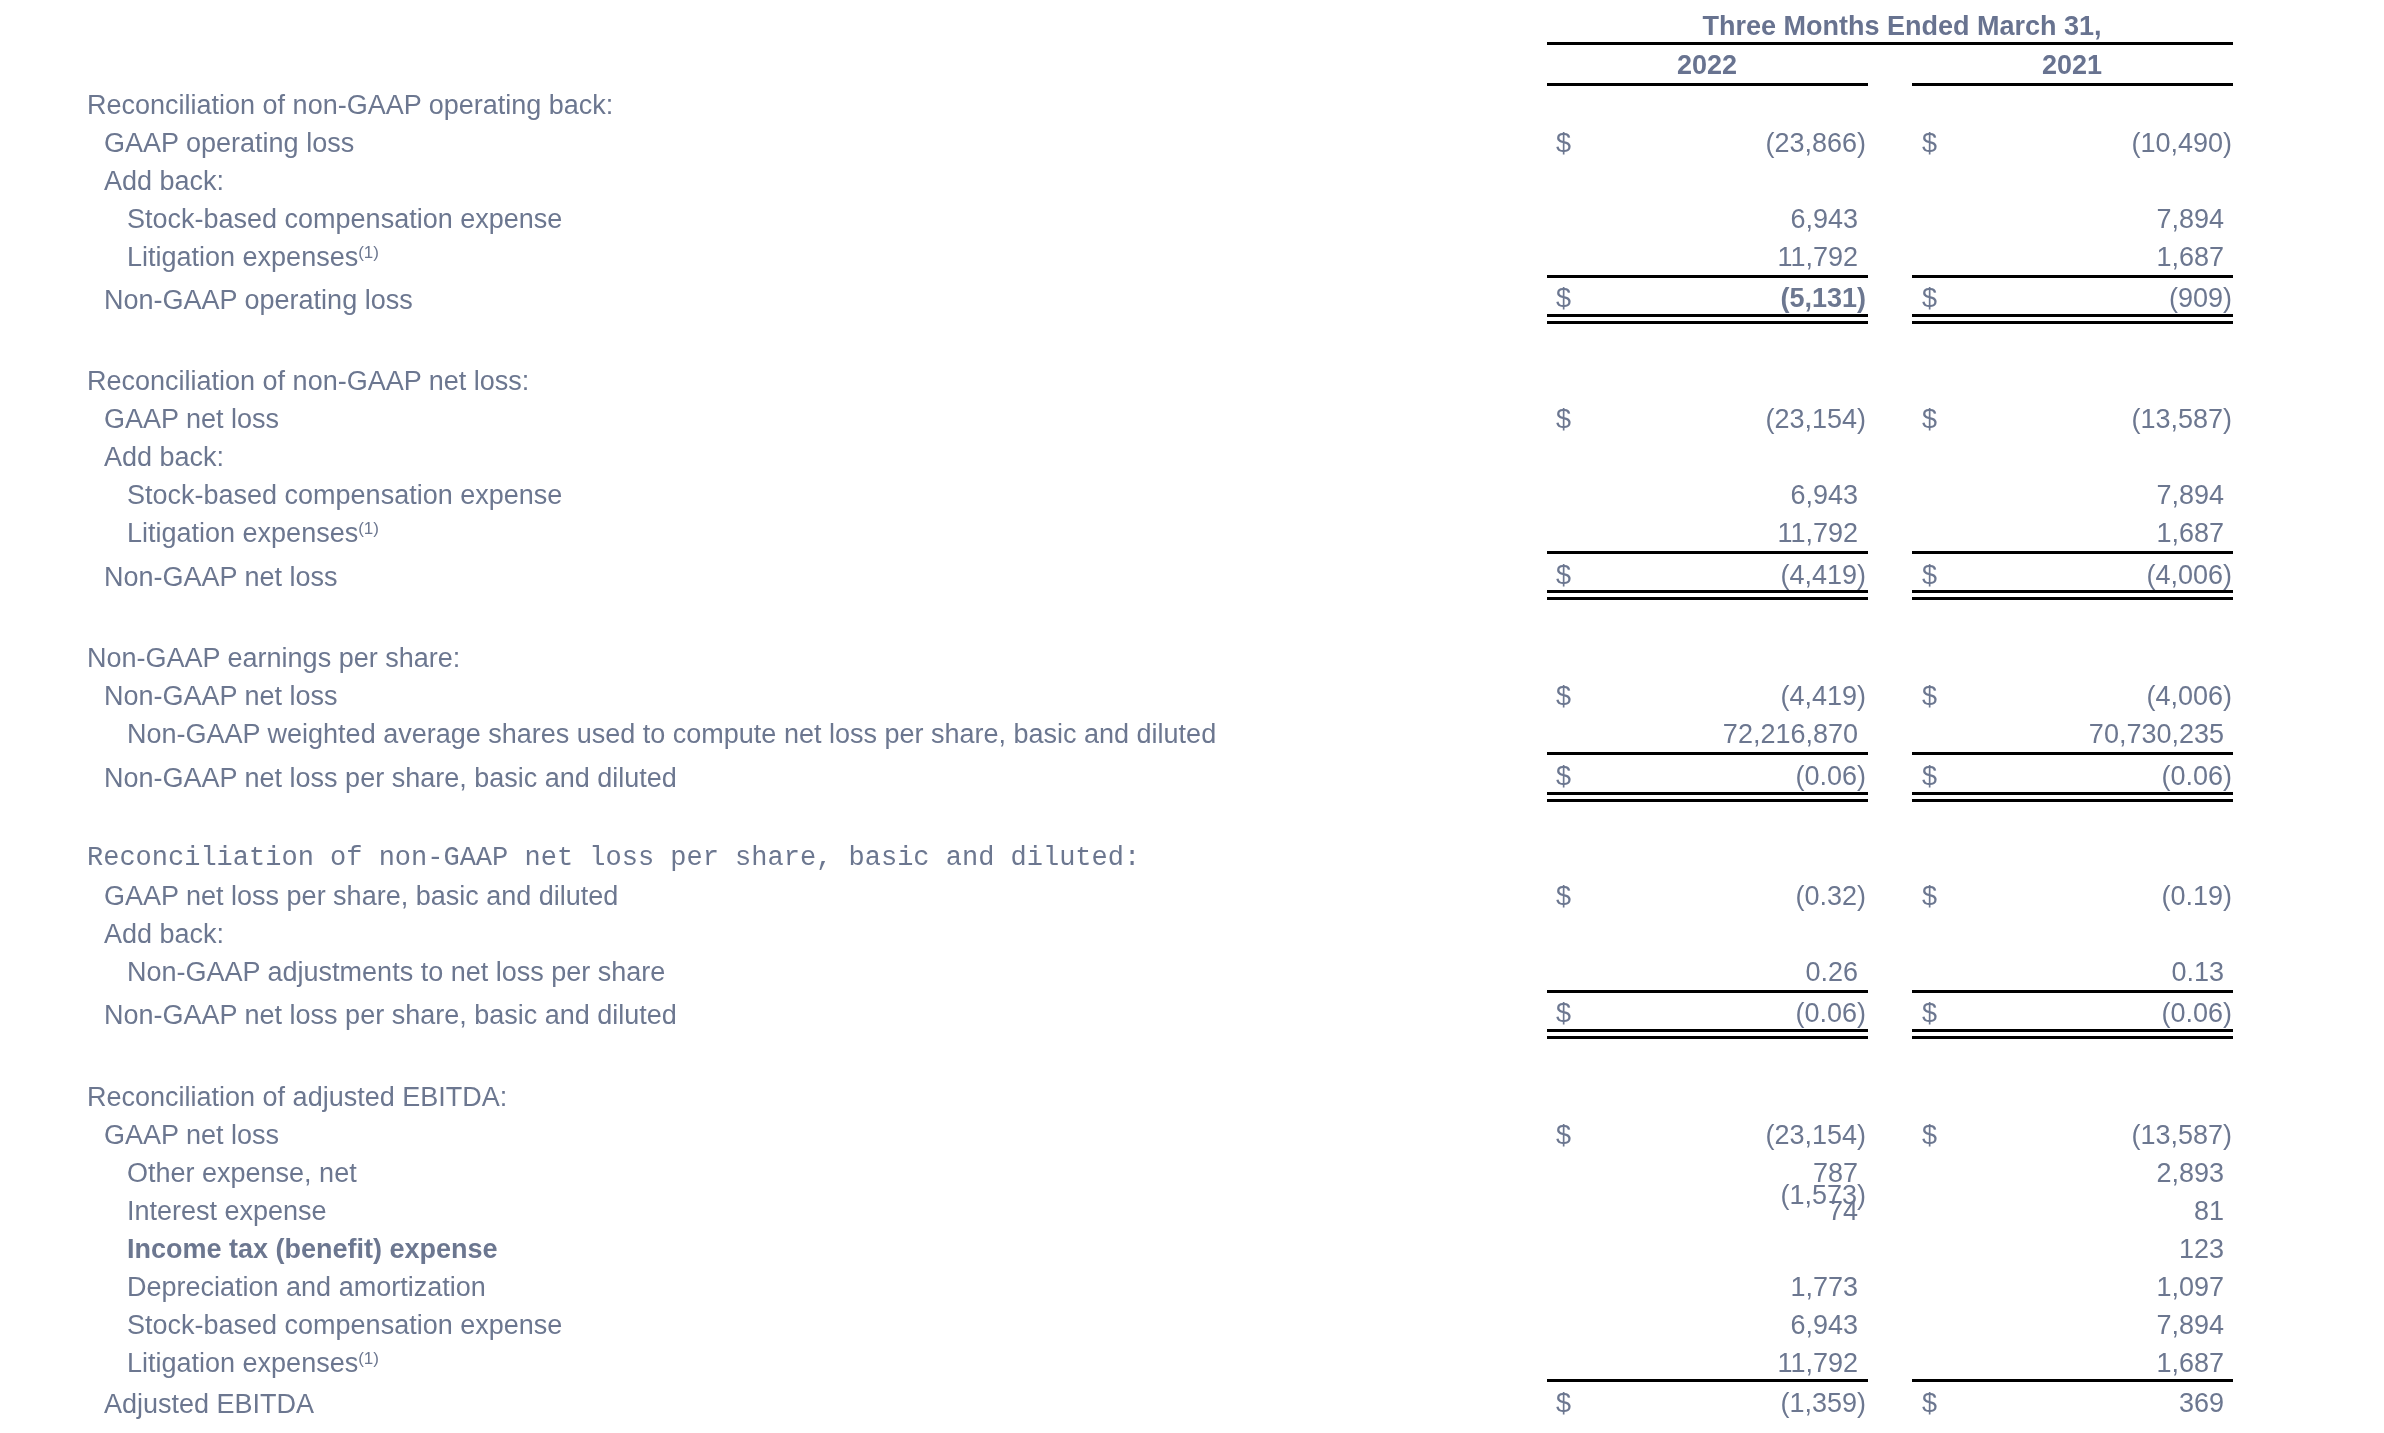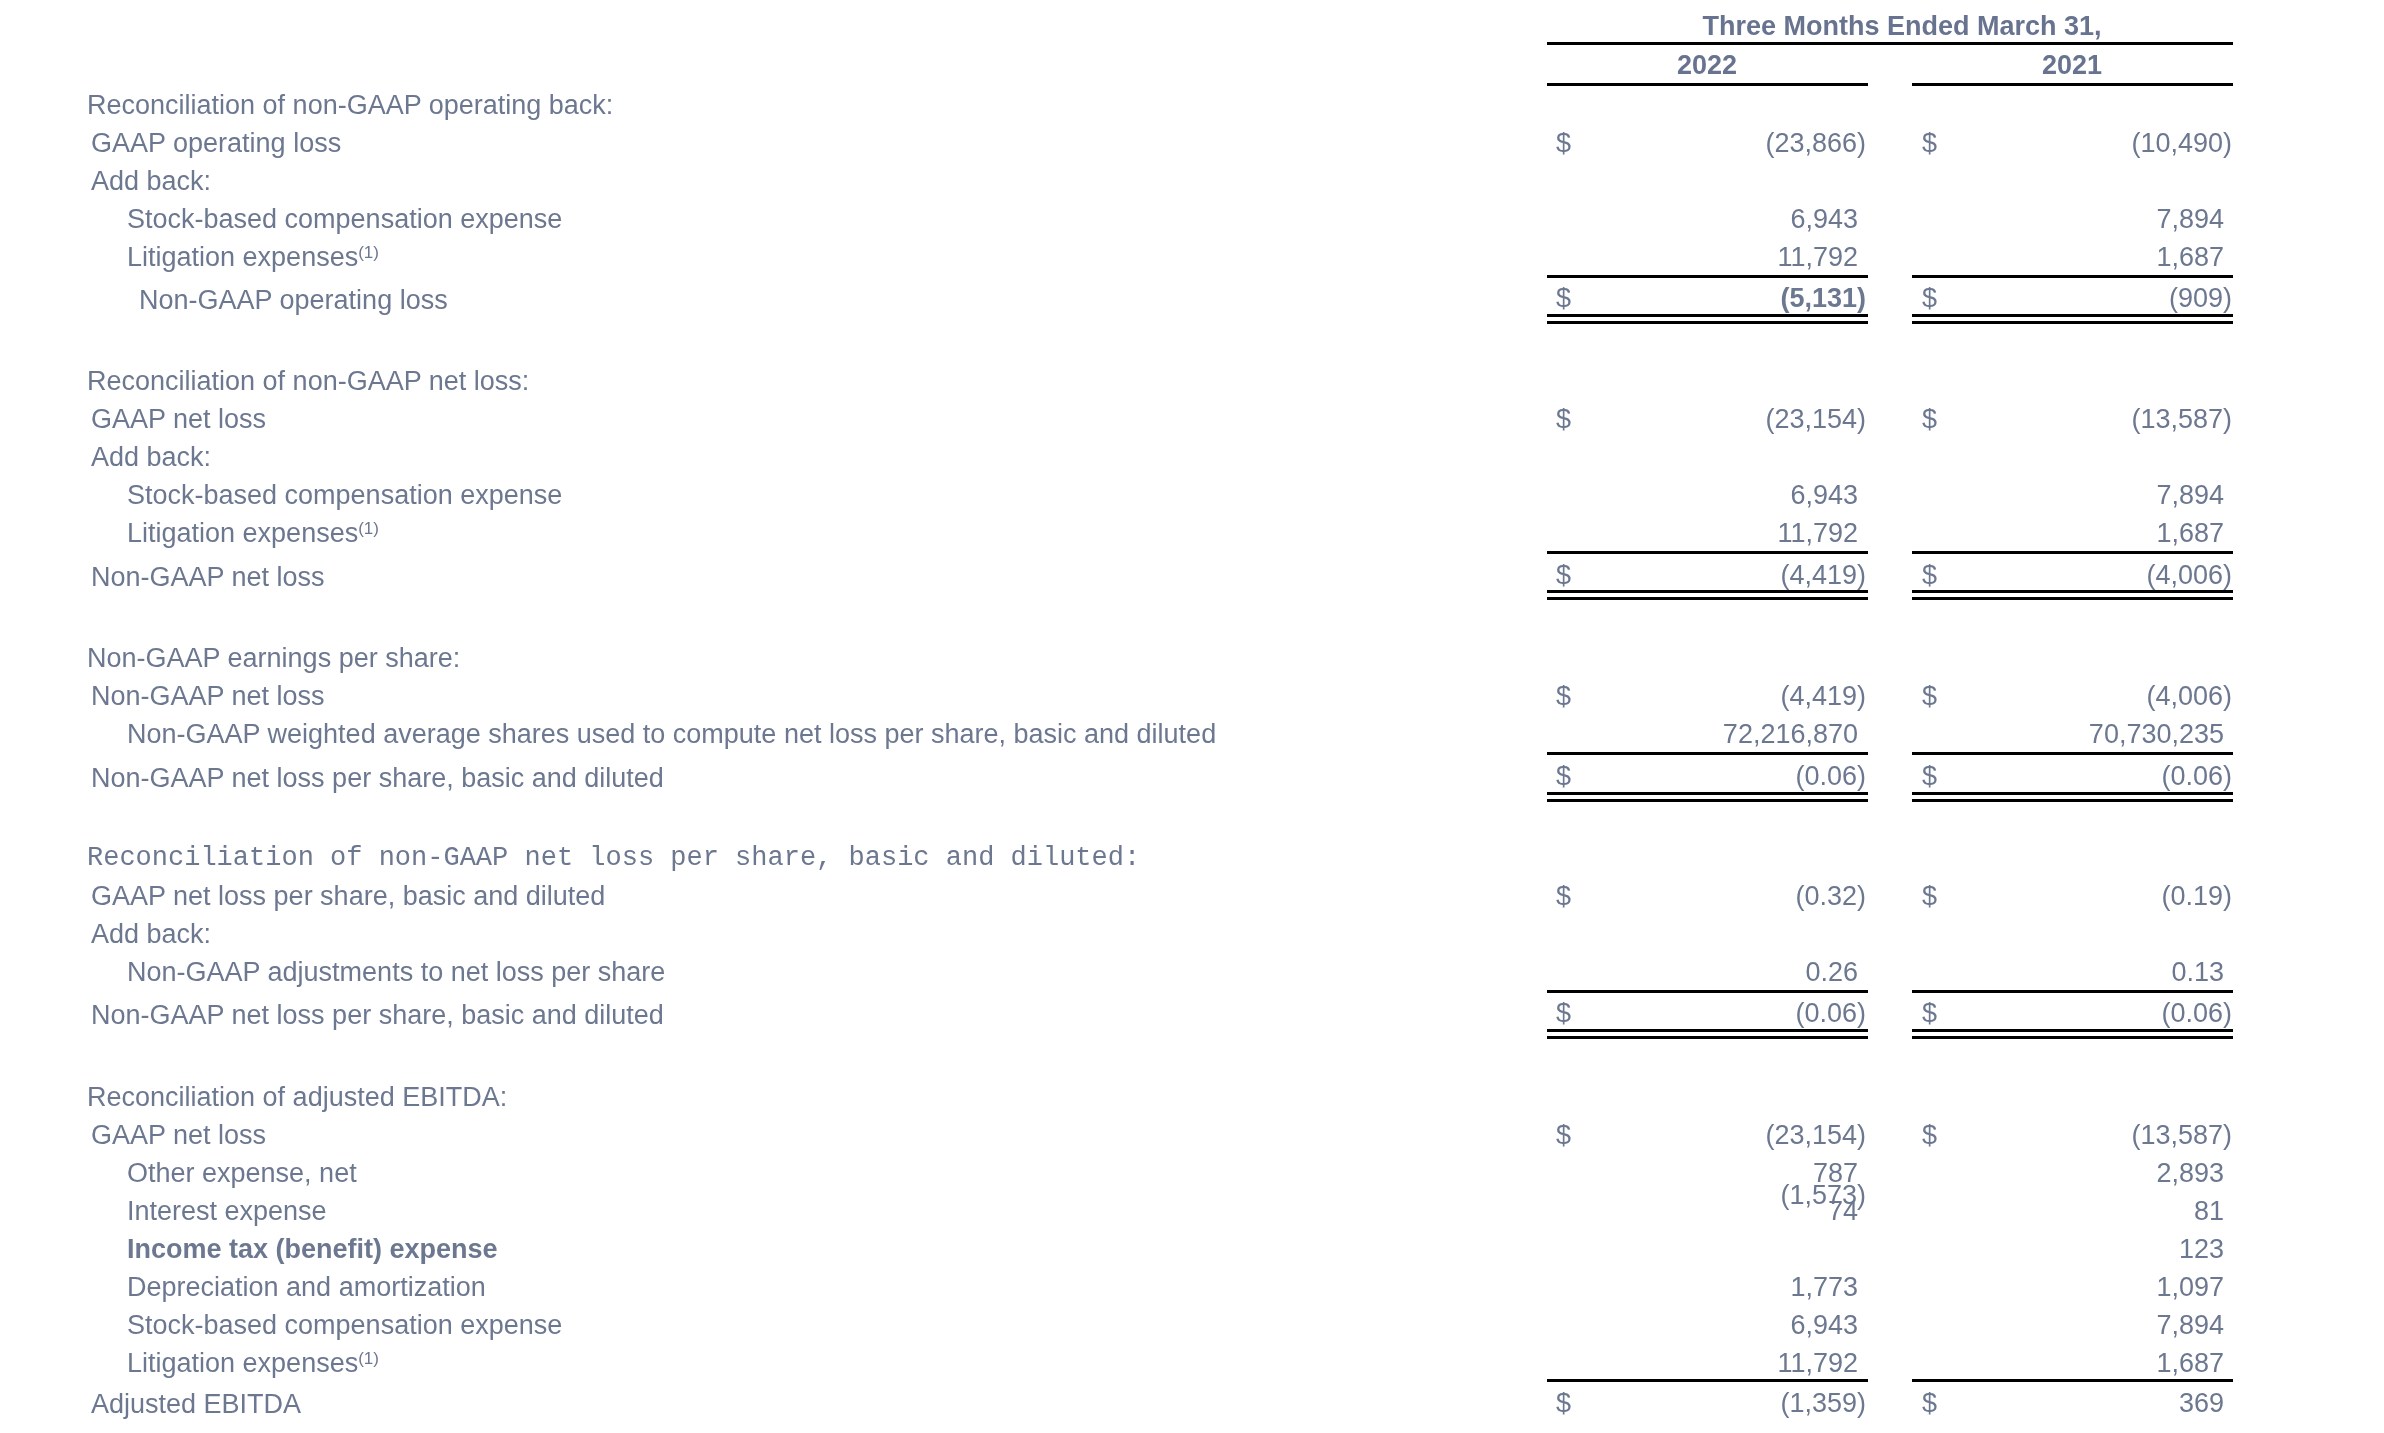--- a/index.html
+++ b/index.html
@@ -1,21 +1,21 @@
 <!DOCTYPE html>
 <html><head>
 <meta charset="utf-8">
 <style>
   html, body { margin:0; padding:0; background:#ffffff; }
   body { width:2384px; height:1433px; position:relative; overflow:hidden;
          font-family:"Liberation Sans", "DejaVu Sans", sans-serif; color:#6c7790; }
   .txt { position:absolute; font-size:27px; line-height:34px; white-space:nowrap; transform:translateY(-50%); }
   .hdr { position:absolute; font-size:27px; line-height:34px; font-weight:bold; color:#687390; white-space:nowrap; transform:translate(-50%,-50%); }
   .lvl0 { left:87px; }
-  .lvl1 { left:91px; }
+  .lvl1 { left:104px; }
   .lvl2 { left:127px; }
   .dollar { position:absolute; font-size:27px; line-height:34px; transform:translateY(-50%); }
   .d1 { left:1556px; }
   .d2 { left:1922px; }
   .val { position:absolute; font-size:27px; line-height:34px; text-align:right; transform:translateY(-50%); white-space:nowrap; }
   .v1 { right:calc(2384px - 1866px); }
   .v2 { right:calc(2384px - 2232px); }
   .v1.np { right:calc(2384px - 1858px); }
   .v2.np { right:calc(2384px - 2224px); }
   .line { position:absolute; height:3px; background:#000; }
@@ -48,21 +48,21 @@
 <div class="txt lvl2" style="top:219px;">Stock-based compensation expense</div>
 <div class="val v1 np" style="top:219px;">6,943</div>
 <div class="val v2 np" style="top:219px;">7,894</div>
 
 <div class="txt lvl2" style="top:257px;"><span>Litigation expenses</span><sup>(1)</sup></div>
 <div class="val v1 np" style="top:257px;">11,792</div>
 <div class="val v2 np" style="top:257px;">1,687</div>
 <div class="line c1" style="top:275px;"></div>
 <div class="line c2" style="top:275px;"></div>
 
-<div class="txt lvl1" style="top:300px;margin-left:48px;">Non-GAAP operating loss</div>
+<div class="txt lvl1" style="top:300px;">Non-GAAP operating loss</div>
 <div class="dollar d1" style="top:298px;">$</div>
 <div class="val v1" style="top:298px;font-weight:bold;">(5,131)</div>
 <div class="dollar d2" style="top:298px;">$</div>
 <div class="val v2" style="top:298px;">(909)</div>
 <div class="dbl c1" style="top:314px;"></div>
 <div class="dbl c2" style="top:314px;"></div>
 
 <div class="txt lvl0" style="top:381px;">Reconciliation of non-GAAP net loss:</div>
 
 <div class="txt lvl1" style="top:419px;">GAAP net loss</div>

